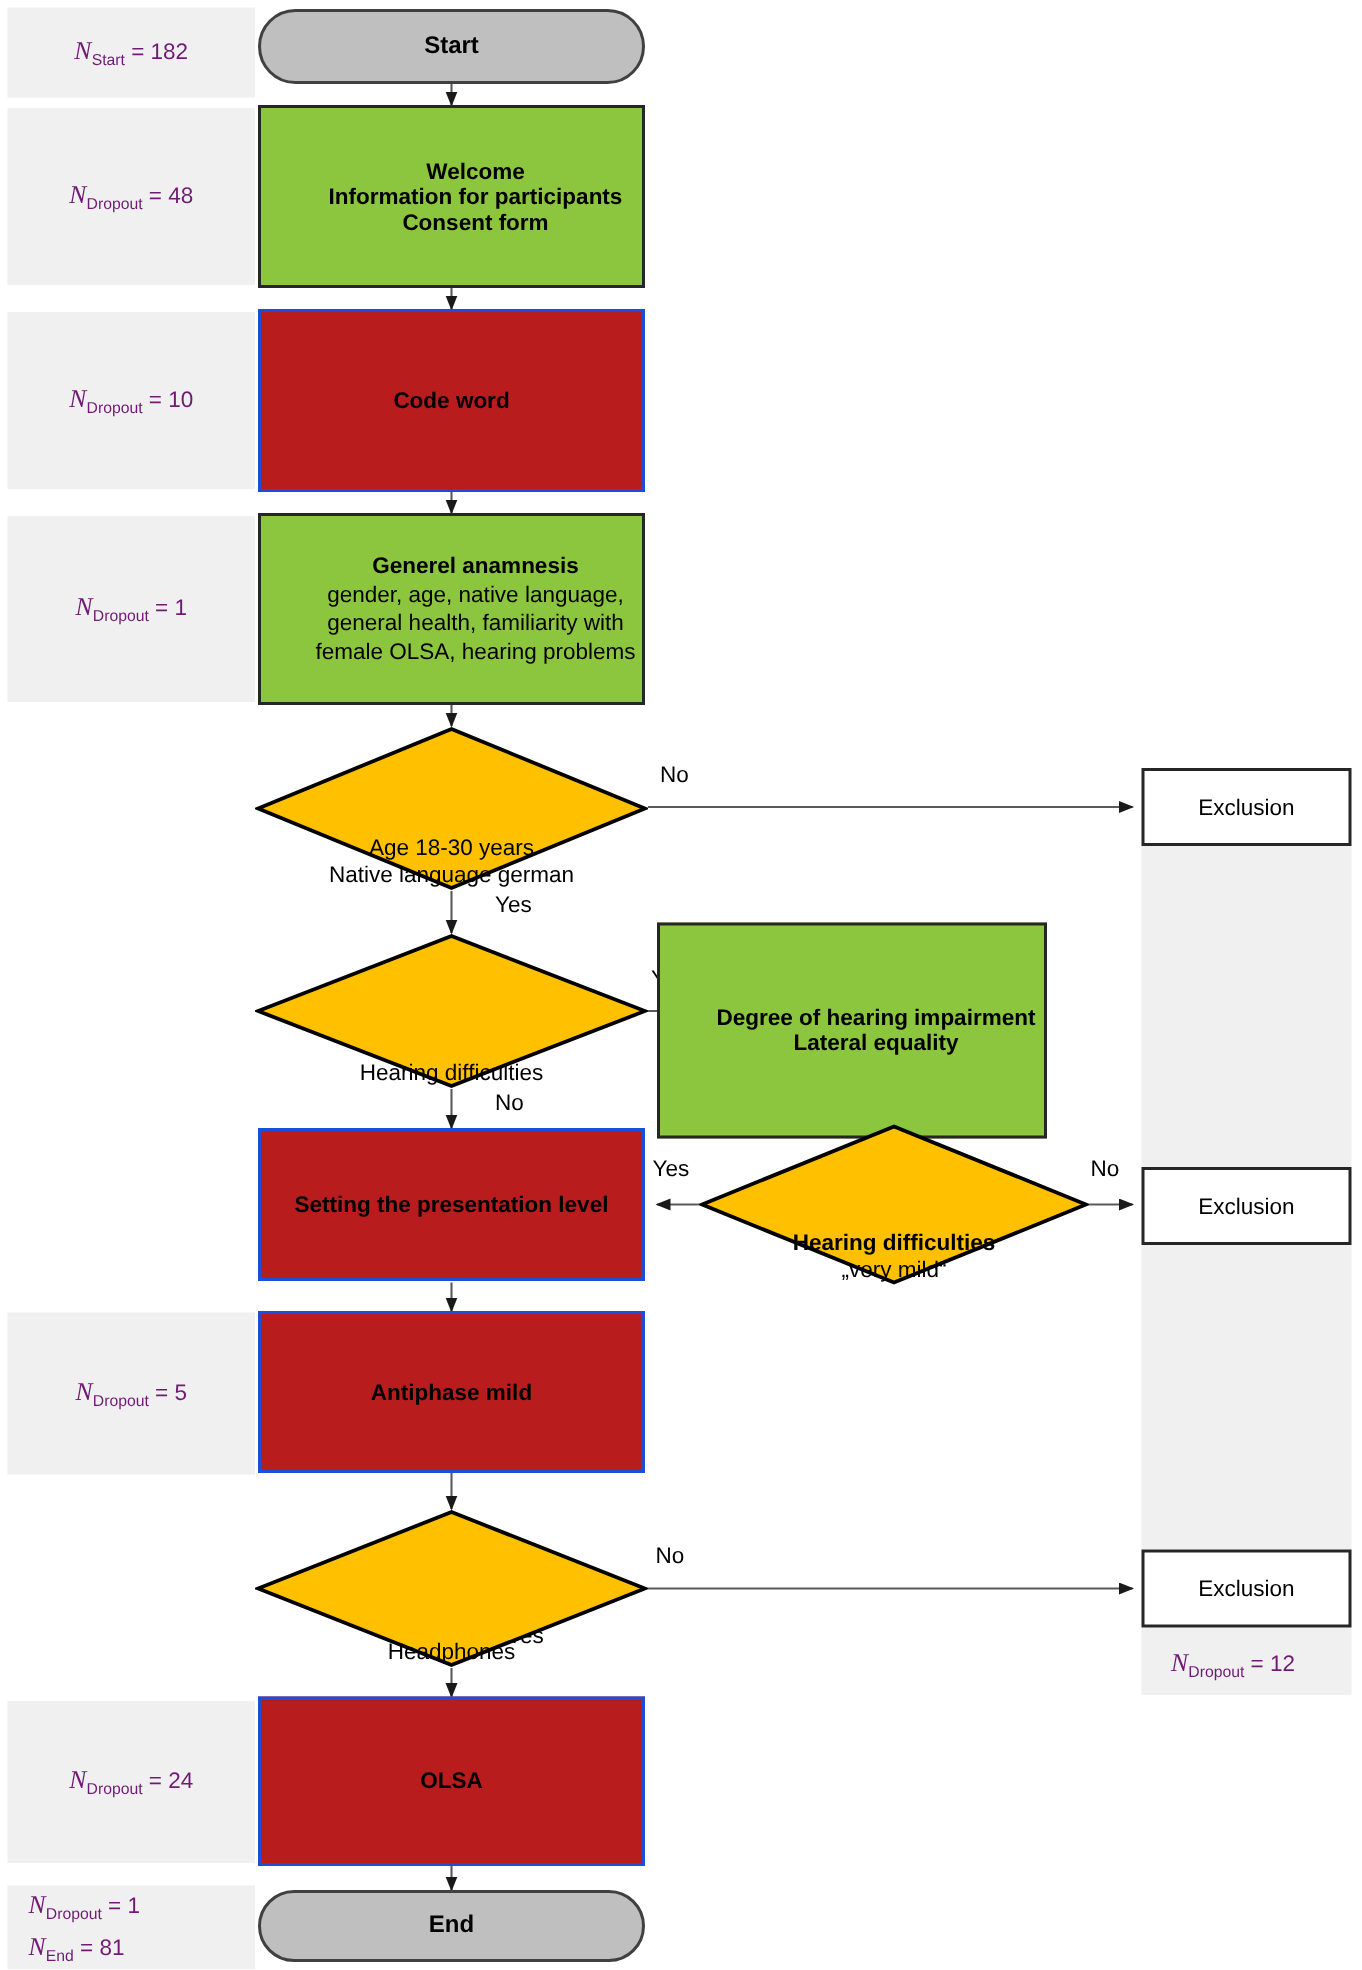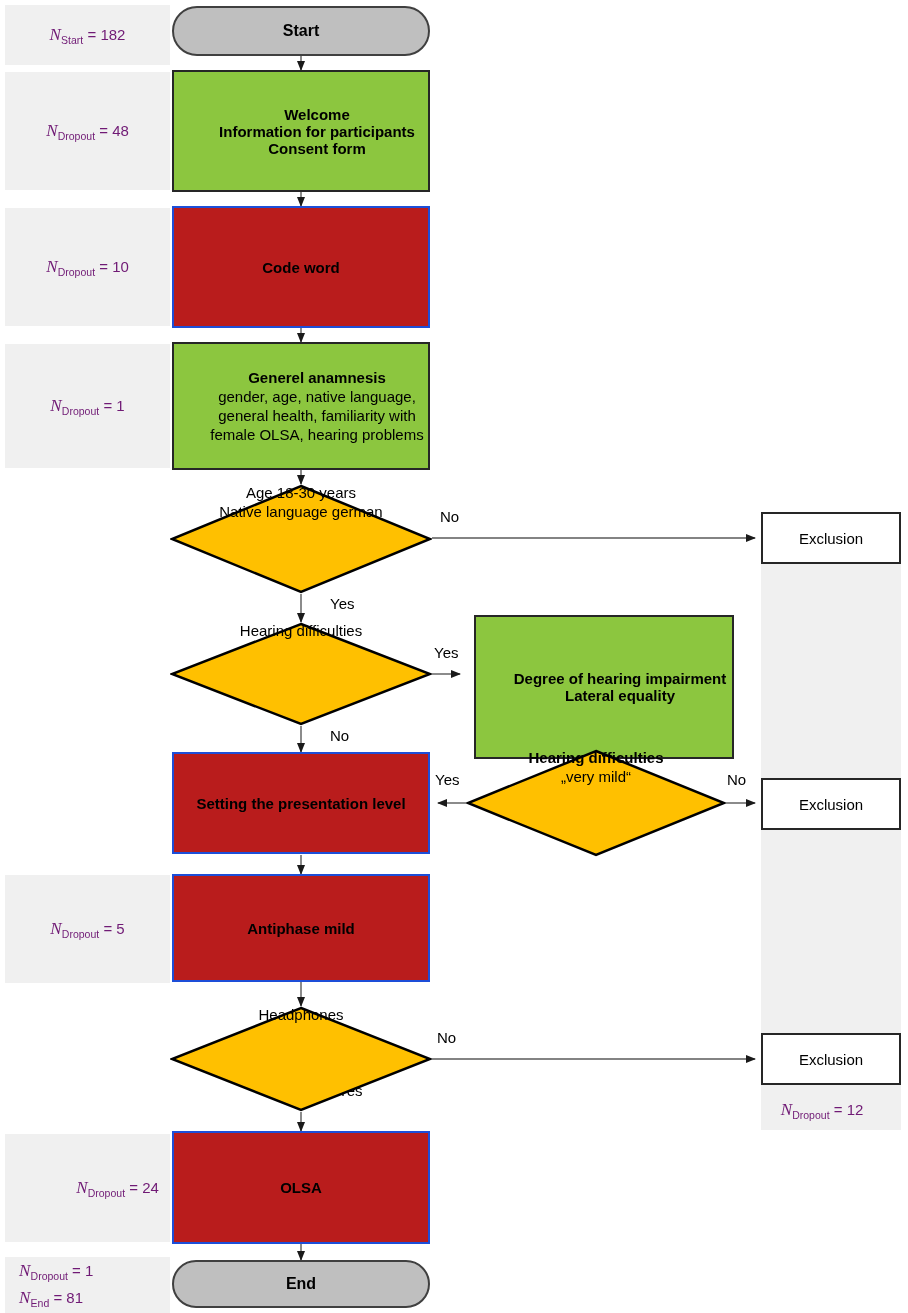--- a/index.html
+++ b/index.html
@@ -84,21 +84,21 @@
   .diamond {
     position: absolute;
   }
   .diamond svg { display: block; }
   .diamond .dtext {
     position: absolute;
     left: 0; top: 0; right: 0; bottom: 0;
     display: flex;
     flex-direction: column;
     align-items: center;
-    justify-content: flex-start;
+    justify-content: flex-end;
     text-align: center;
     font-size: 15px;
     color: #000;
     line-height: 1.25;
   }
   
   .edges {
     position: absolute;
     left: 0; top: 0;
     width: 908px; height: 1313px;
@@ -135,21 +135,21 @@
   <div class="band-label nlabel" style="left:5px; top:344px; width:165px; height:124px;">
     <div><i>N</i><sub>Dropout</sub> <span>= 1</span></div>
   </div>
 
   <div class="band" style="left:5px; top:875px; width:165px; height:108px;"></div>
   <div class="band-label nlabel" style="left:5px; top:875px; width:165px; height:108px;">
     <div><i>N</i><sub>Dropout</sub> <span>= 5</span></div>
   </div>
 
   <div class="band" style="left:5px; top:1134px; width:165px; height:108px;"></div>
-  <div class="band-label nlabel" style="left:5px; top:1134px; width:165px; height:108px;margin-left:30px;">
+  <div class="band-label nlabel" style="left:5px; top:1134px; width:165px; height:108px;">
     <div><i>N</i><sub>Dropout</sub> <span>= 24</span></div>
   </div>
 
   <div class="band" style="left:5px; top:1257px; width:165px; height:56px;"></div>
   <div class="band-label nlabel" style="left:5px; top:1257px; width:165px; height:56px; align-items:flex-start; padding-left:14px; box-sizing:border-box;">
     <div><i>N</i><sub>Dropout</sub> <span>= 1</span></div>
     <div><i>N</i><sub>End</sub> <span>= 81</span></div>
   </div>
 
   <div class="band" style="left:761px; top:512px; width:140px; height:618px;"></div>
@@ -244,21 +244,21 @@
 
   <div class="diamond" style="left:170px; top:622px; width:262px; height:104px;">
     <svg width="262" height="104" viewBox="0 0 262 104">
       <polygon points="131,2 260,52 131,102 2,52" fill="#FFC000" stroke="#000000" stroke-width="2.5"></polygon>
     </svg>
     <div class="dtext">
       <span>Hearing difficulties</span>
     </div>
   </div>
 
-  <div class="node process-green" style="left:474px; top:615px; width:260px; height:144px;">
+  <div class="node process-green" style="left:438px; top:615px; width:260px; height:144px;">
     <span class="bold-line">Degree of hearing impairment</span>
     <span class="bold-line">Lateral equality</span>
   </div>
 
   <div class="diamond" style="left:466px; top:749px; width:260px; height:108px;">
     <svg width="260" height="108" viewBox="0 0 260 108">
       <polygon points="130,2 258,54 130,106 2,54" fill="#FFC000" stroke="#000000" stroke-width="2.5"></polygon>
     </svg>
     <div class="dtext">
       <span class="bold-line">Hearing difficulties</span>

